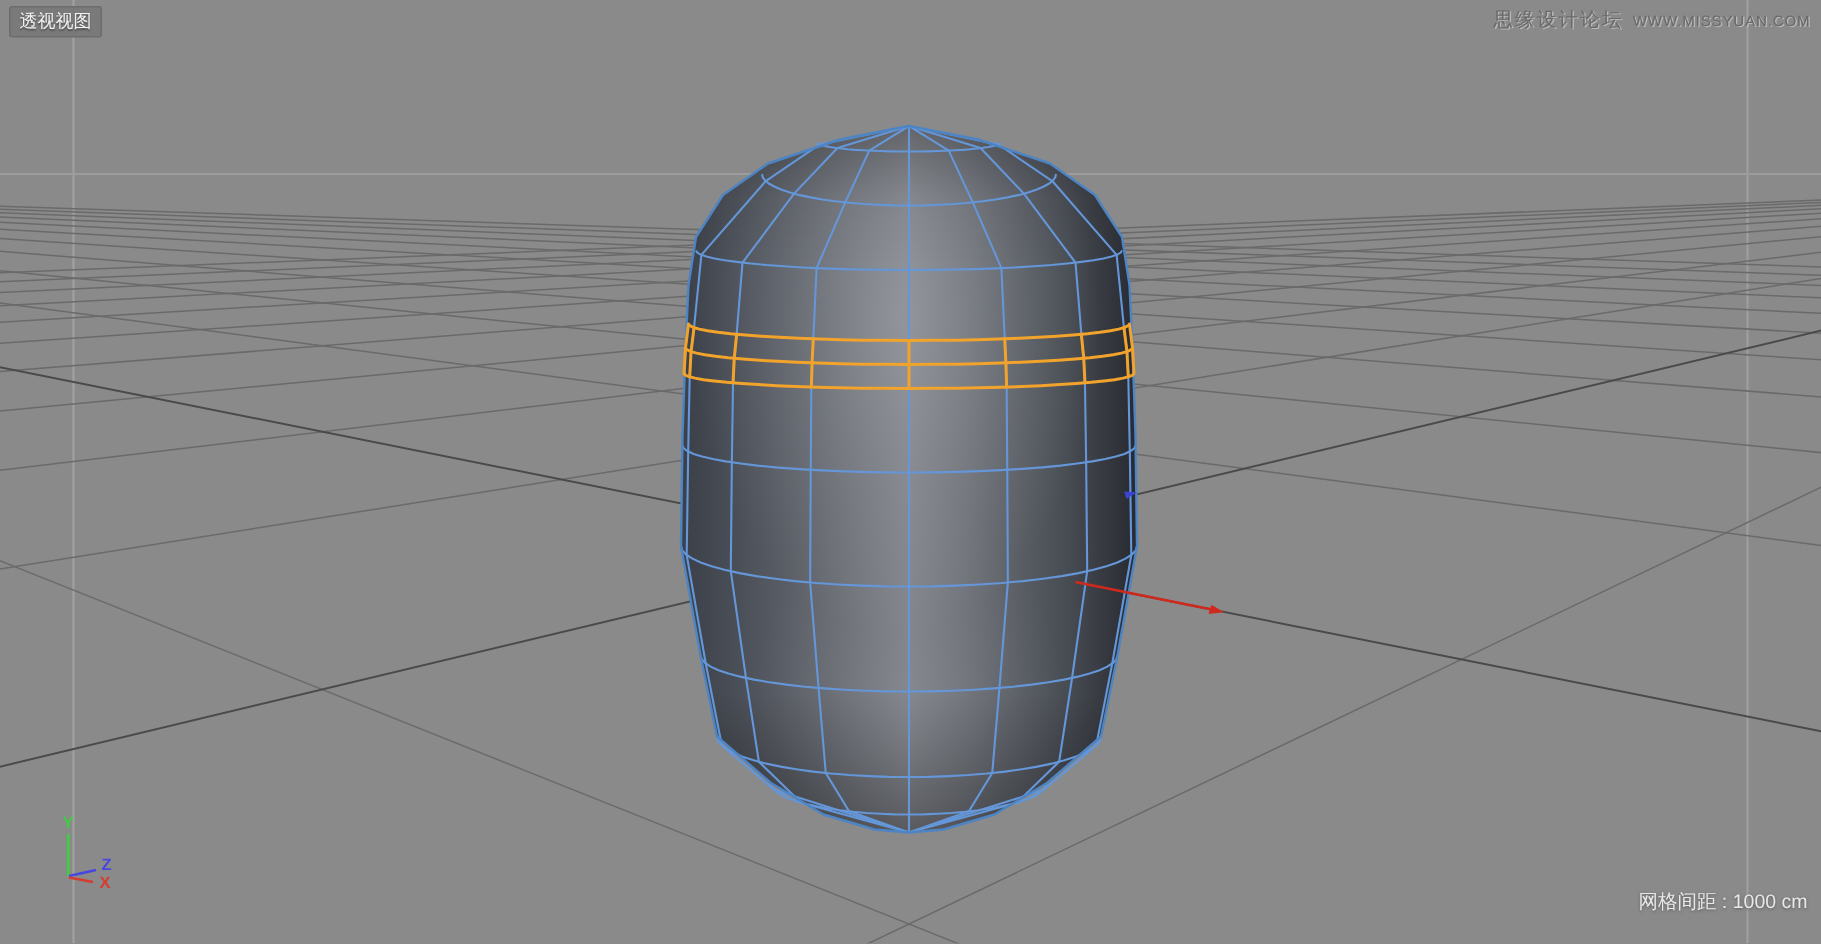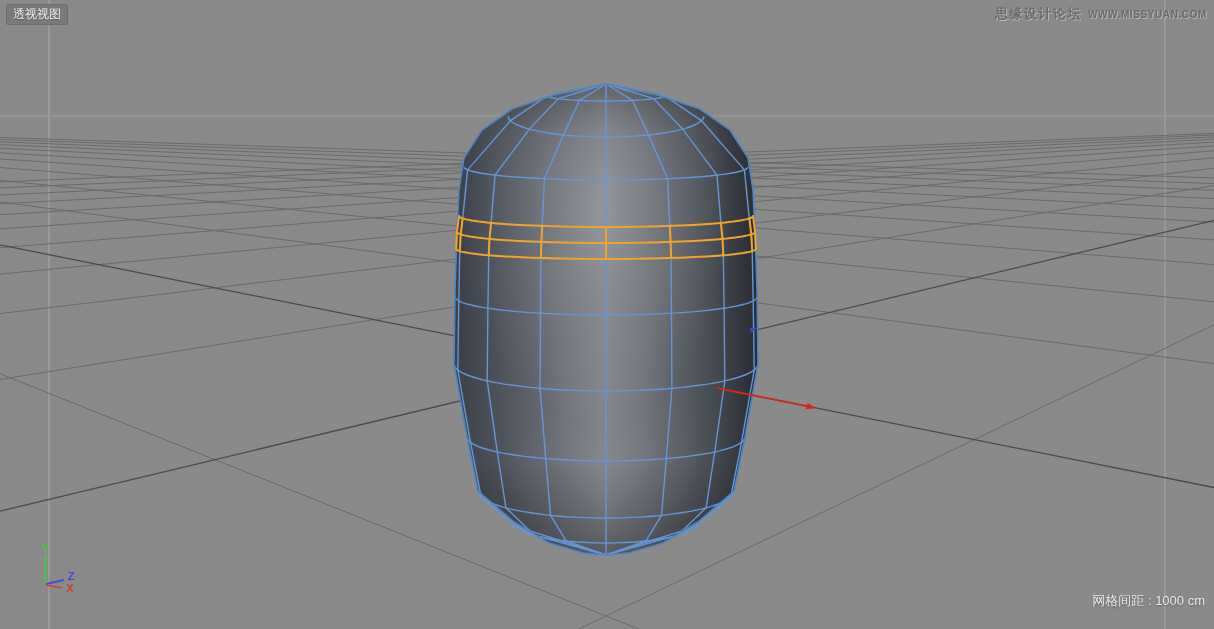--- a/index.html
+++ b/index.html
@@ -3,21 +3,21 @@
 <meta charset="utf-8">
 <style>
   html,body{margin:0;padding:0;background:#8a8a8a;}
   body{width:1214px;height:629px;overflow:hidden;position:relative;
        font-family:"Liberation Sans","DejaVu Sans",sans-serif;}
   .viewport{position:absolute;left:0;top:0;width:1214px;height:629px;background:#8a8a8a;}
   svg{position:absolute;left:0;top:0;display:block;}
   .vp-label{position:absolute;top:4px;left:6px;background:#7a7a7a;border:1px solid #6d6d6d;
             border-radius:2px;color:#f1f1f1;font-size:12px;line-height:15px;padding:2px 6px;
             text-shadow:0 1px 1px rgba(0,0,0,.35);cursor:default;text-align:center;}
-  .watermark{position:absolute;top:4px;right:7px;color:#6a6a6a;font-weight:bold;white-space:nowrap;
+  .watermark{position:absolute;top:4px;right:7px;color:#6a6a6a;font-weight:normal;white-space:nowrap;
              text-shadow:1px 1px 0 rgba(186,186,186,.95);}
   .watermark .cn{font-size:13px;letter-spacing:1.5px;}
   .watermark .url{font-size:10px;letter-spacing:.6px;margin-left:6px;}
   .grid-info{position:absolute;right:9px;bottom:19px;color:#e9e9e9;font-size:13px;
              text-shadow:0 1px 2px rgba(55,55,55,.55);}
 </style>
 </head>
 <body>
 
 <div class="viewport">

